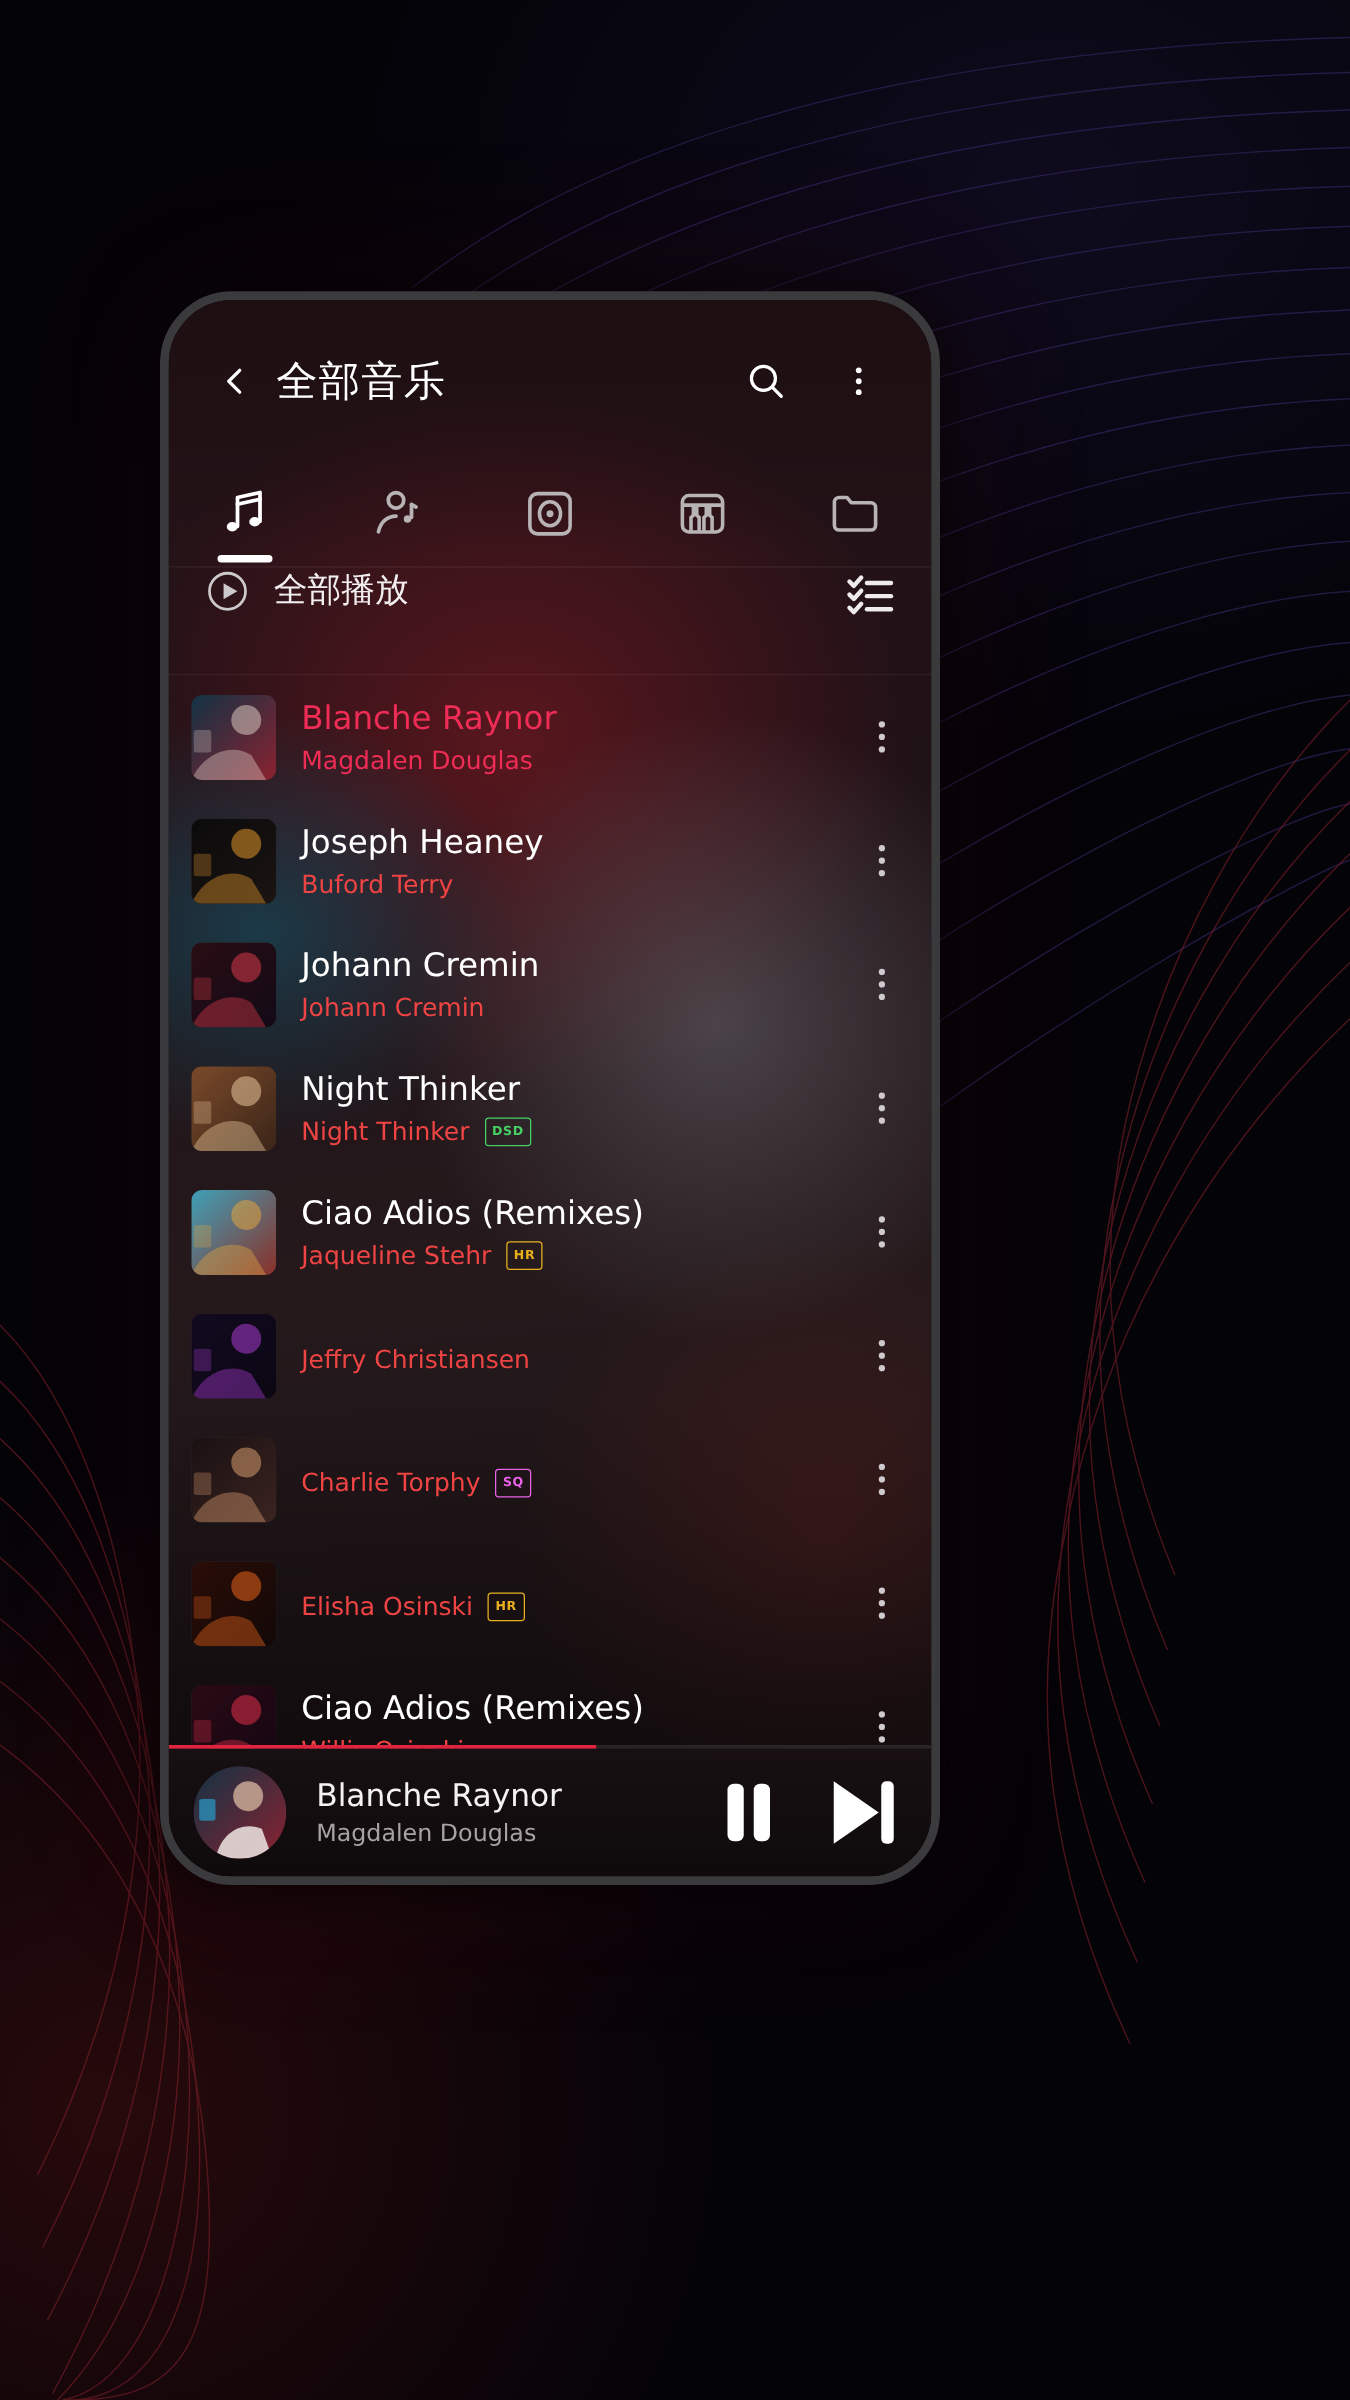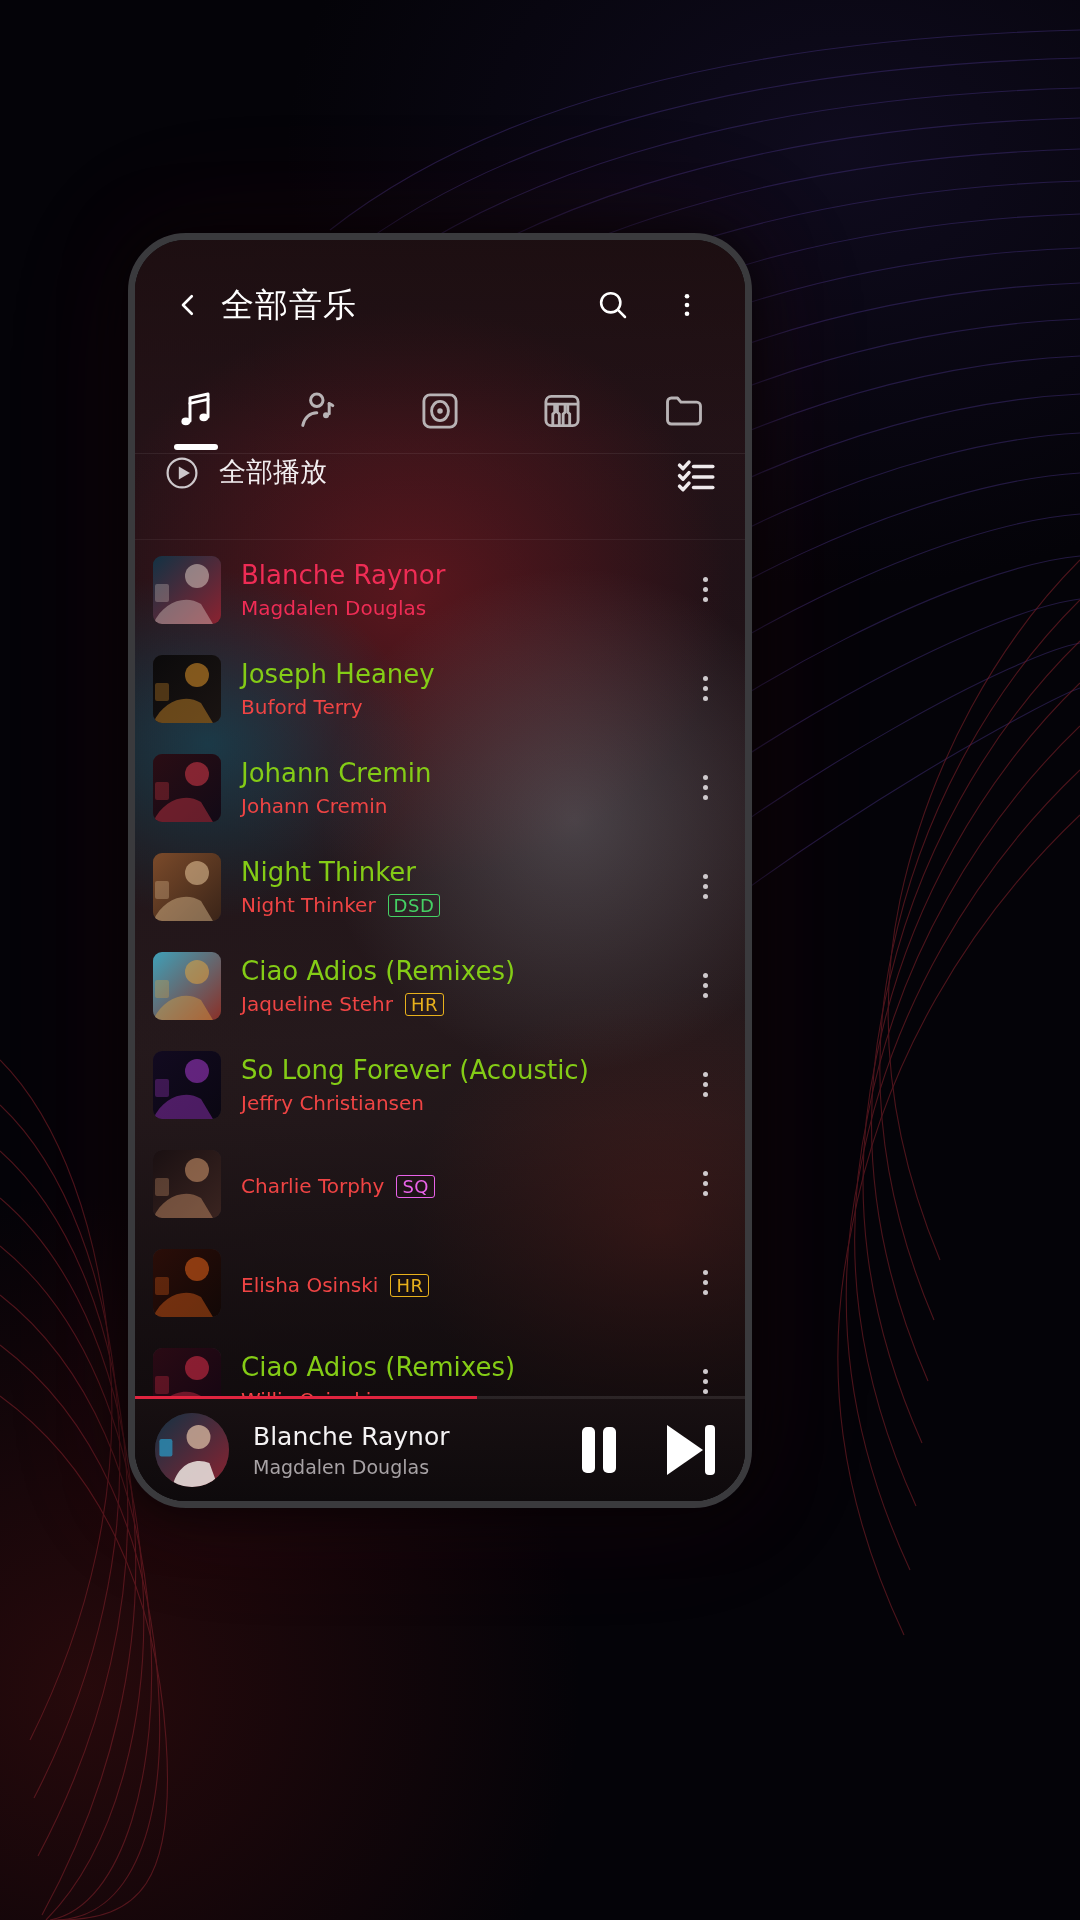--- a/index.html
+++ b/index.html
@@ -100,33 +100,33 @@
   .row{
     height:99px; display:flex; align-items:center; padding:0 14px 0 18px; cursor:pointer;
   }
   .art{
     width:68px; height:68px; border-radius:9px; flex:0 0 68px;
     background:#2a2226; overflow:hidden; position:relative;
   }
   .art svg{ display:block; width:68px; height:68px; }
   .meta{ margin-left:20px; min-width:0; flex:1; }
   .t1{
-    color:#84cc16; font-size:26px; line-height:32px; white-space:nowrap;
+    color:#ffffff; font-size:26px; line-height:32px; white-space:nowrap;
     font-family:"DejaVu Sans","Liberation Sans",sans-serif; font-weight:400;
   }
   .t2row{ display:flex; align-items:center; gap:12px; margin-top:5px; }
   .t2{
     color:#ef4444; font-size:20px; line-height:25px; white-space:nowrap;
     font-family:"DejaVu Sans","Liberation Sans",sans-serif;
   }
   .row.playing .t1{ color:#ef2c55; }
   .row.playing .t2{ color:#ef2c55; }
   .badge{
-    font-size:18px; line-height:15px; padding:3px 5px 3px 5px;
-    border:1.6px solid currentColor; border-radius:3px; font-weight:400;
+    font-size:10px; line-height:15px; padding:3px 5px 3px 5px;
+    border:1.6px solid currentColor; border-radius:3px; font-weight:700;
     letter-spacing:0.5px; font-family:"DejaVu Sans","Liberation Sans",sans-serif;
   }
   .badge.dsd{ color:#45d164; }
   .badge.hr { color:#e8b11c; }
   .badge.sq { color:#e862e8; }
   .more{
     width:52px; flex:0 0 52px; height:60px;
     display:flex; flex-direction:column; align-items:center; justify-content:center; gap:5px;
     cursor:pointer;
   }
@@ -439,21 +439,20 @@
                   <stop offset="100%" stop-color="#0a0712"></stop>
                 </linearGradient>
               </defs>
               <rect width="68" height="68" fill="url(#g5)"></rect>
               <circle cx="44" cy="20" r="12" fill="#a83ad0" opacity="0.55"></circle>
               <path d="M0 68 C 10 46, 32 38, 48 48 L 60 68 Z" fill="#a83ad0" opacity="0.42"></path>
               <rect x="2" y="28" width="14" height="18" rx="2" fill="#a83ad0" opacity="0.30"></rect>
             </svg>
           </div>
           <div class="meta">
-            <div class="t1">So Long Forever (Acoustic)</div>
             <div class="t2row">
               <div class="t2">Jeffry Christiansen</div>
             </div>
           </div>
           <div class="more">
             <i></i>
             <i></i>
             <i></i>
           </div>
         </div>

